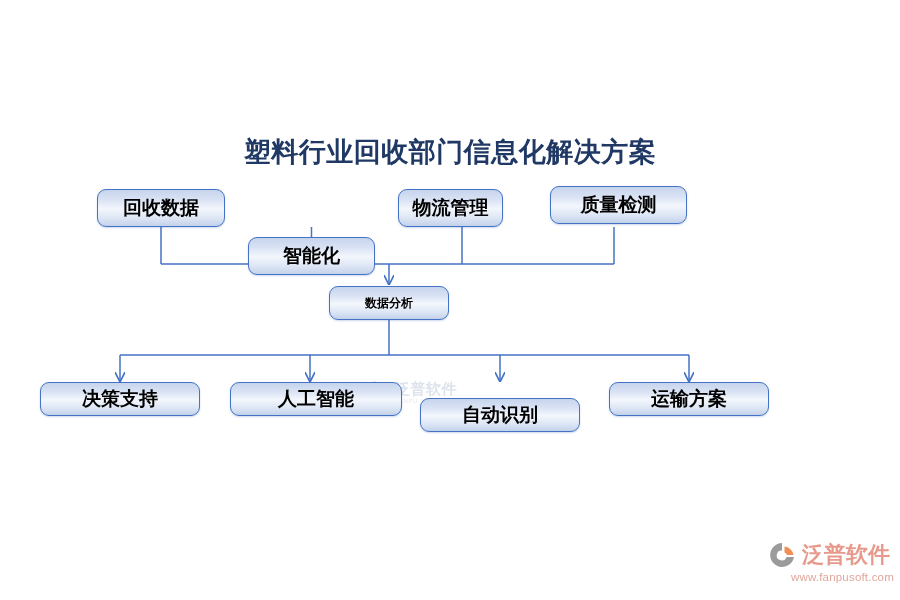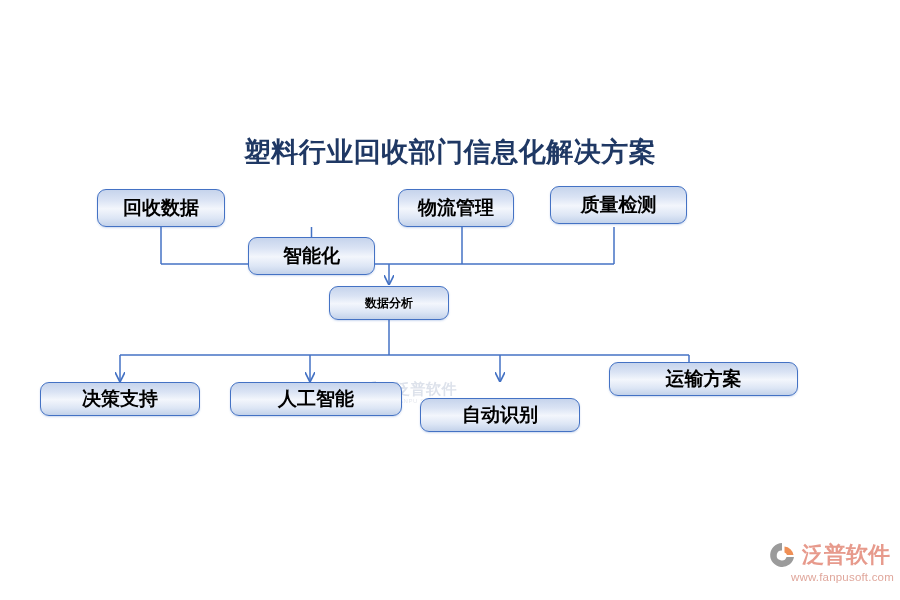--- a/index.html
+++ b/index.html
@@ -181,41 +181,41 @@
       <span class="wm-en">FANPU SOFTWARE</span>
     </span>
   </div>
 
   <div class="node node-top" style="left:97px;  top:189px; width:128px;">
     <span>回收数据</span>
   </div>
   <div class="node node-top" style="left:248px; top:189px; width:127px;margin-top:48px;">
     <span>智能化</span>
   </div>
-  <div class="node node-top" style="left:398px; top:189px; width:116px;align-items:center;">
+  <div class="node node-top" style="left:398px; top:189px; width:105px;align-items:center;">
     <span>物流管理</span>
   </div>
   <div class="node node-top" style="left:550px; top:186px; width:137px;">
     <span>质量检测</span>
   </div>
 
   <div class="node node-mid" style="left:329px; top:286px; width:120px;">
     <span>数据分析</span>
   </div>
 
   <div class="node node-bottom" style="left:40px;  top:382px; width:160px;">
     <span>决策支持</span>
   </div>
   <div class="node node-bottom" style="left:230px; top:382px; width:172px;">
     <span>人工智能</span>
   </div>
   <div class="node node-bottom" style="left:420px; top:382px; width:160px;margin-top:16px;">
     <span>自动识别</span>
   </div>
-  <div class="node node-bottom" style="left:609px; top:362px; width:189px;">
+  <div class="node node-bottom" style="left:609px; top:382px; width:160px;">
     <span>运输方案</span>
   </div>
 
   <div id="brand-logo">
     <div class="logo-row">
       <svg width="30" height="28" viewBox="0 0 30 28">
         <path d="M14 2 A12 12 0 1 0 26 16 L18.5 16 A5 5 0 1 1 14 9.5 Z" fill="#9b9b9b"></path>
         <path d="M16.5 5.5 A10 10 0 0 1 25.5 14 L19 14 A3.6 3.6 0 0 0 16.5 11.4 Z" fill="#ef8f55"></path>
       </svg>
       <span class="logo-cn">泛普软件</span>

